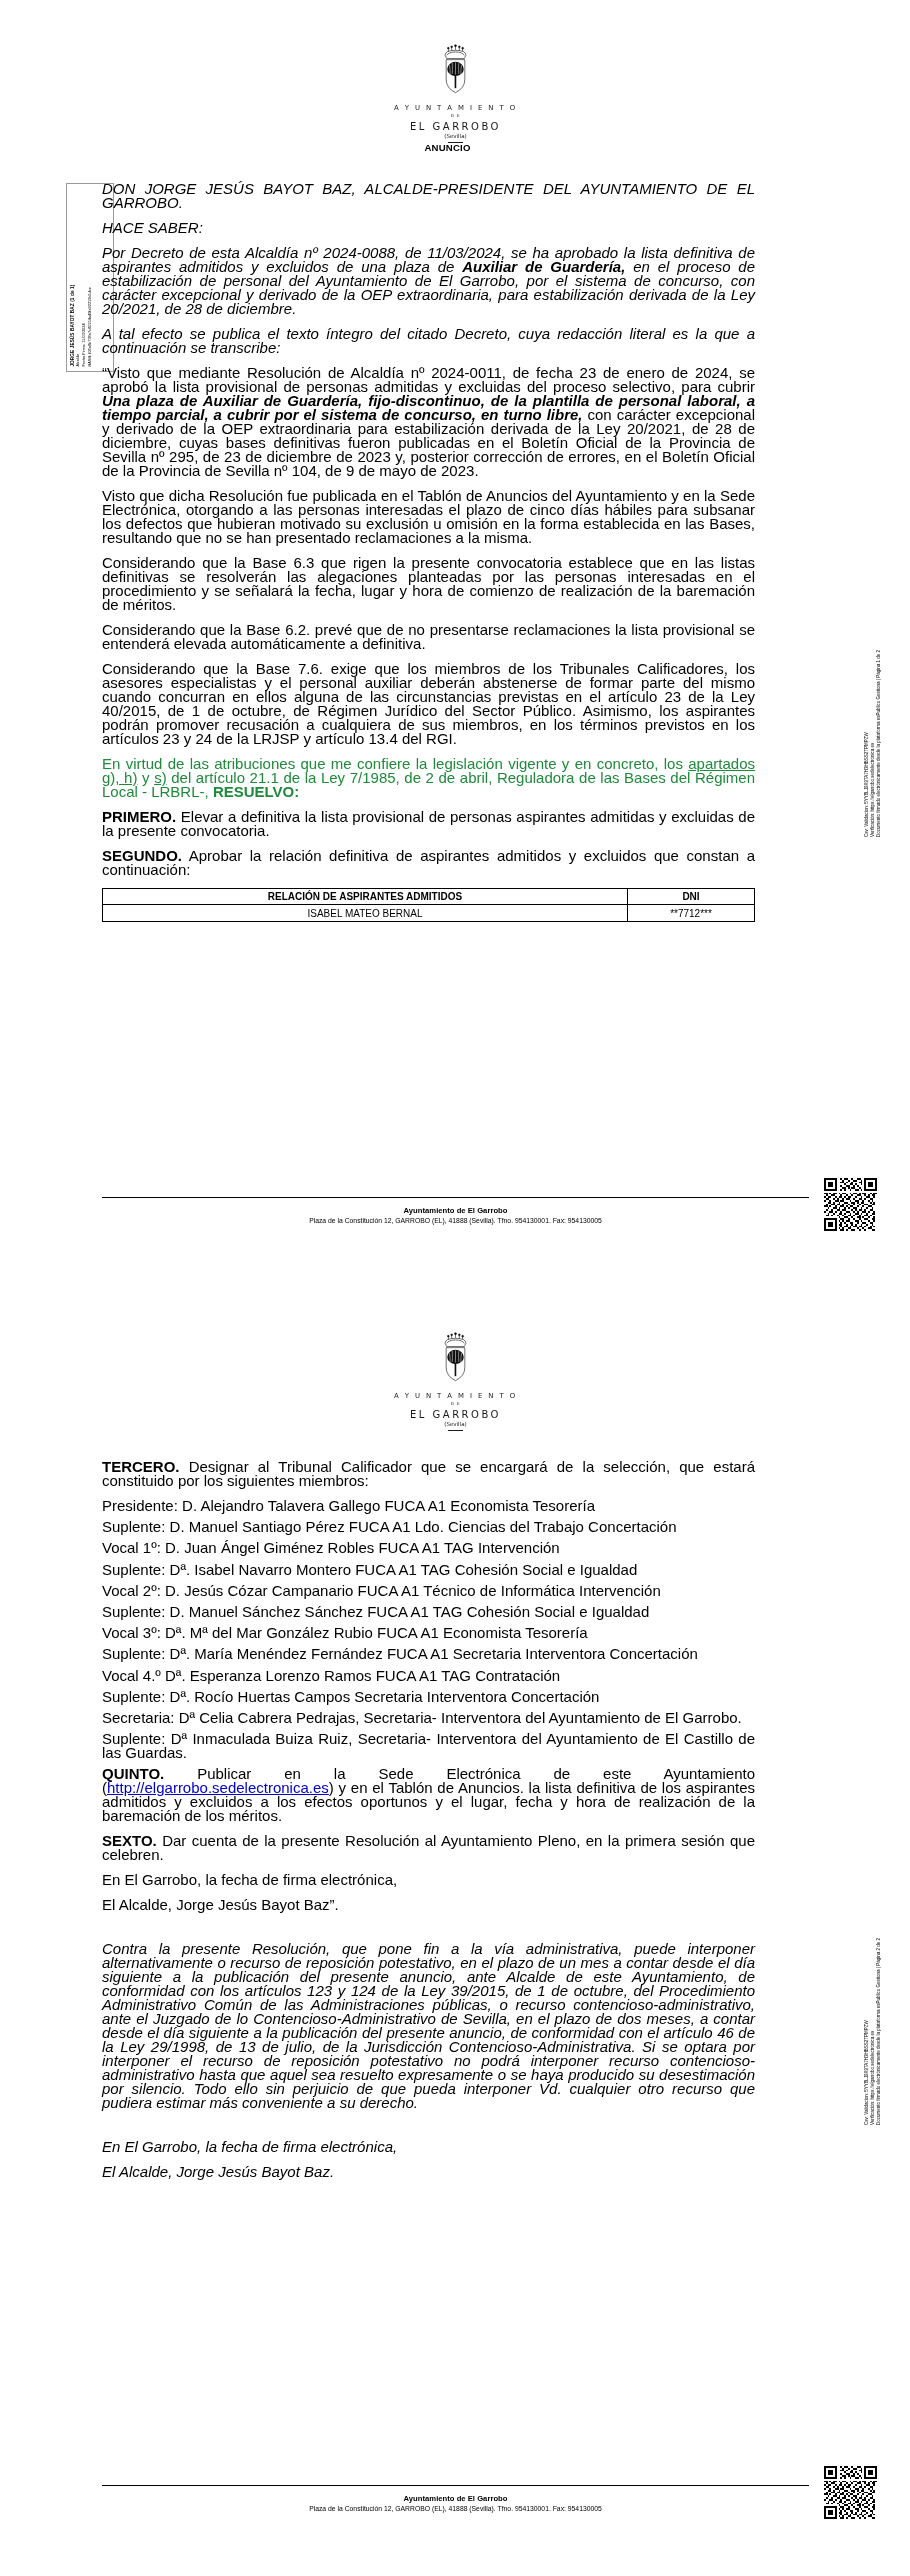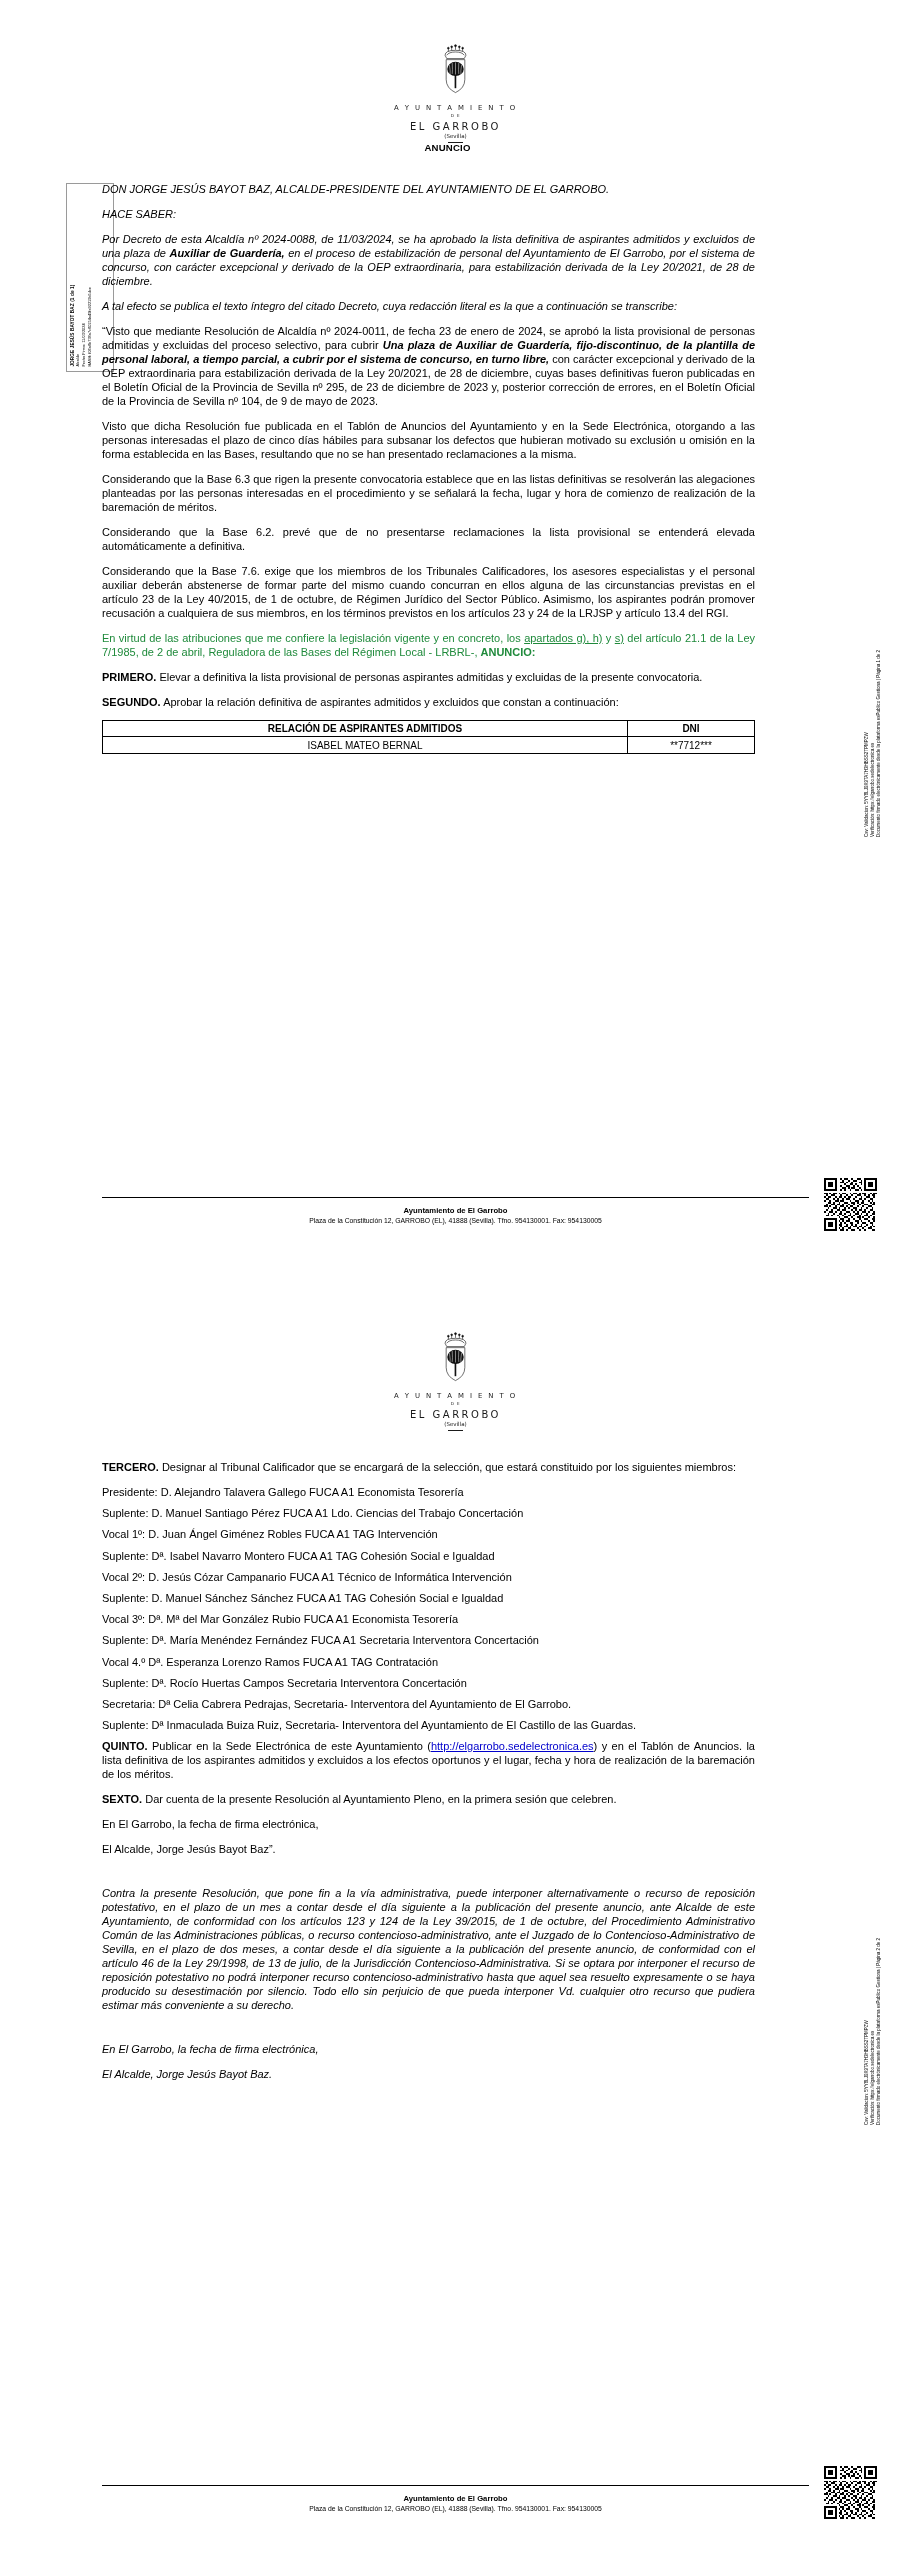--- a/index.html
+++ b/index.html
@@ -15,21 +15,21 @@
   .logo-l3{font-size:10px;letter-spacing:2.5px;color:#1a1a1a;margin-top:2.2px;font-family:"DejaVu Sans",sans-serif;}
   .logo-l4{font-size:5.5px;color:#1a1a1a;margin-top:1.7px;font-family:"DejaVu Sans",sans-serif;}
   .logo-rule{width:14.3px;height:1.1px;background:#1a1a1a;margin:2.8px auto 0;}
 
   
   .anuncio{position:absolute;left:0;right:16px;top:142px;text-align:center;font-weight:bold;font-size:9.6px;letter-spacing:0.2px;color:#000;}
 
   
   .body-col{position:absolute;left:102px;top:182px;width:653px;color:#000;}
   .page2 .body-col{top:172px;}
-  p.tx{margin:0 0 11px 0;font-size:11px;line-height:14px;text-align:justify;}
+  p.tx{margin:0 0 11px 0;font-size:15px;line-height:14px;text-align:justify;}
   p.tx.last{margin-bottom:0;}
   p.it{font-style:italic;}
   p.tight{margin-bottom:7.2px;}
   .b{font-weight:bold;}
   .bi{font-weight:bold;font-style:italic;}
   .u{text-decoration:underline;}
   .green{color:#1f8a3b;}
   .lnk{color:#0000cc;text-decoration:underline;}
   .center{text-align:center;}
   .sp-big{height:19px;}
@@ -334,21 +334,21 @@
       <div class="body-col">
         <p class="tx it">DON JORGE JESÚS BAYOT BAZ, ALCALDE-PRESIDENTE DEL AYUNTAMIENTO DE EL GARROBO.</p>
         <p class="tx it">HACE SABER:</p>
         <p class="tx it"><span>Por Decreto de esta Alcaldía nº 2024-0088, de 11/03/2024, se ha aprobado la lista definitiva de aspirantes admitidos y excluidos de una plaza de </span><span class="bi">Auxiliar de Guardería,</span><span> en el proceso de estabilización de personal del Ayuntamiento de El Garrobo, por el sistema de concurso, con carácter excepcional y derivado de la OEP extraordinaria, para estabilización derivada de la Ley 20/2021, de 28 de diciembre.</span></p>
         <p class="tx it">A tal efecto se publica el texto íntegro del citado Decreto, cuya redacción literal es la que a continuación se transcribe:</p>
         <p class="tx"><span>“Visto que mediante Resolución de Alcaldía nº 2024-0011, de fecha 23 de enero de 2024, se aprobó la lista provisional de personas admitidas y excluidas del proceso selectivo, para cubrir </span><span class="b" style="font-style:italic">Una plaza de Auxiliar de Guardería, fijo-discontinuo, de la plantilla de personal laboral, a tiempo parcial, a cubrir por el sistema de concurso, en turno libre,</span><span> con carácter excepcional y derivado de la OEP extraordinaria para estabilización derivada de la Ley 20/2021, de 28 de diciembre, cuyas bases definitivas fueron publicadas en el Boletín Oficial de la Provincia de Sevilla nº 295, de 23 de diciembre de 2023 y, posterior corrección de errores, en el Boletín Oficial de la Provincia de Sevilla nº 104, de 9 de mayo de 2023.</span></p>
         <p class="tx">Visto que dicha Resolución fue publicada en el Tablón de Anuncios del Ayuntamiento y en la Sede Electrónica, otorgando a las personas interesadas el plazo de cinco días hábiles para subsanar los defectos que hubieran motivado su exclusión u omisión en la forma establecida en las Bases, resultando que no se han presentado reclamaciones a la misma.</p>
         <p class="tx">Considerando que la Base 6.3 que rigen la presente convocatoria establece que en las listas definitivas se resolverán las alegaciones planteadas por las personas interesadas en el procedimiento y se señalará la fecha, lugar y hora de comienzo de realización de la baremación de méritos.</p>
         <p class="tx">Considerando que la Base 6.2. prevé que de no presentarse reclamaciones la lista provisional se entenderá elevada automáticamente a definitiva.</p>
         <p class="tx">Considerando que la Base 7.6. exige que los miembros de los Tribunales Calificadores, los asesores especialistas y el personal auxiliar deberán abstenerse de formar parte del mismo cuando concurran en ellos alguna de las circunstancias previstas en el artículo 23 de la Ley 40/2015, de 1 de octubre, de Régimen Jurídico del Sector Público. Asimismo, los aspirantes podrán promover recusación a cualquiera de sus miembros, en los términos previstos en los artículos 23 y 24 de la LRJSP y artículo 13.4 del RGI.</p>
-        <p class="tx green"><span>En virtud de las atribuciones que me confiere la legislación vigente y en concreto, los </span><span class="u">apartados g), h)</span><span> y </span><span class="u">s)</span><span> del artículo 21.1 de la Ley 7/1985, de 2 de abril, Reguladora de las Bases del Régimen Local - LRBRL-, </span><span class="b">ANUNCIO:</span></p>
+        <p class="tx green"><span>En virtud de las atribuciones que me confiere la legislación vigente y en concreto, los </span><span class="u">apartados g), h)</span><span> y </span><span class="u">s)</span><span> del artículo 21.1 de la Ley 7/1985, de 2 de abril, Reguladora de las Bases del Régimen Local - LRBRL-, </span><span class="b">RESUELVO:</span></p>
         <p class="tx"><span class="b">PRIMERO.</span><span> Elevar a definitiva la lista provisional de personas aspirantes admitidas y excluidas de la presente convocatoria.</span></p>
         <p class="tx"><span class="b">SEGUNDO.</span><span> Aprobar la relación definitiva de aspirantes admitidos y excluidos que constan a continuación:</span></p>
 
         <table class="adm">
           <tbody>
               <tr>
             <th>RELACIÓN DE ASPIRANTES ADMITIDOS</th>
             <th class="c-dni">DNI</th>
           </tr>
           <tr>

